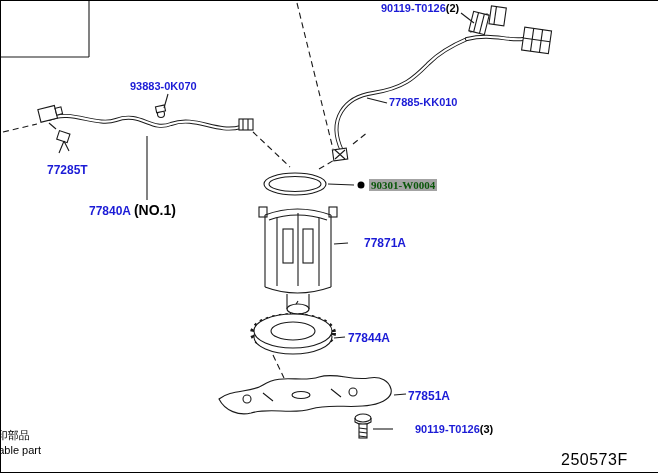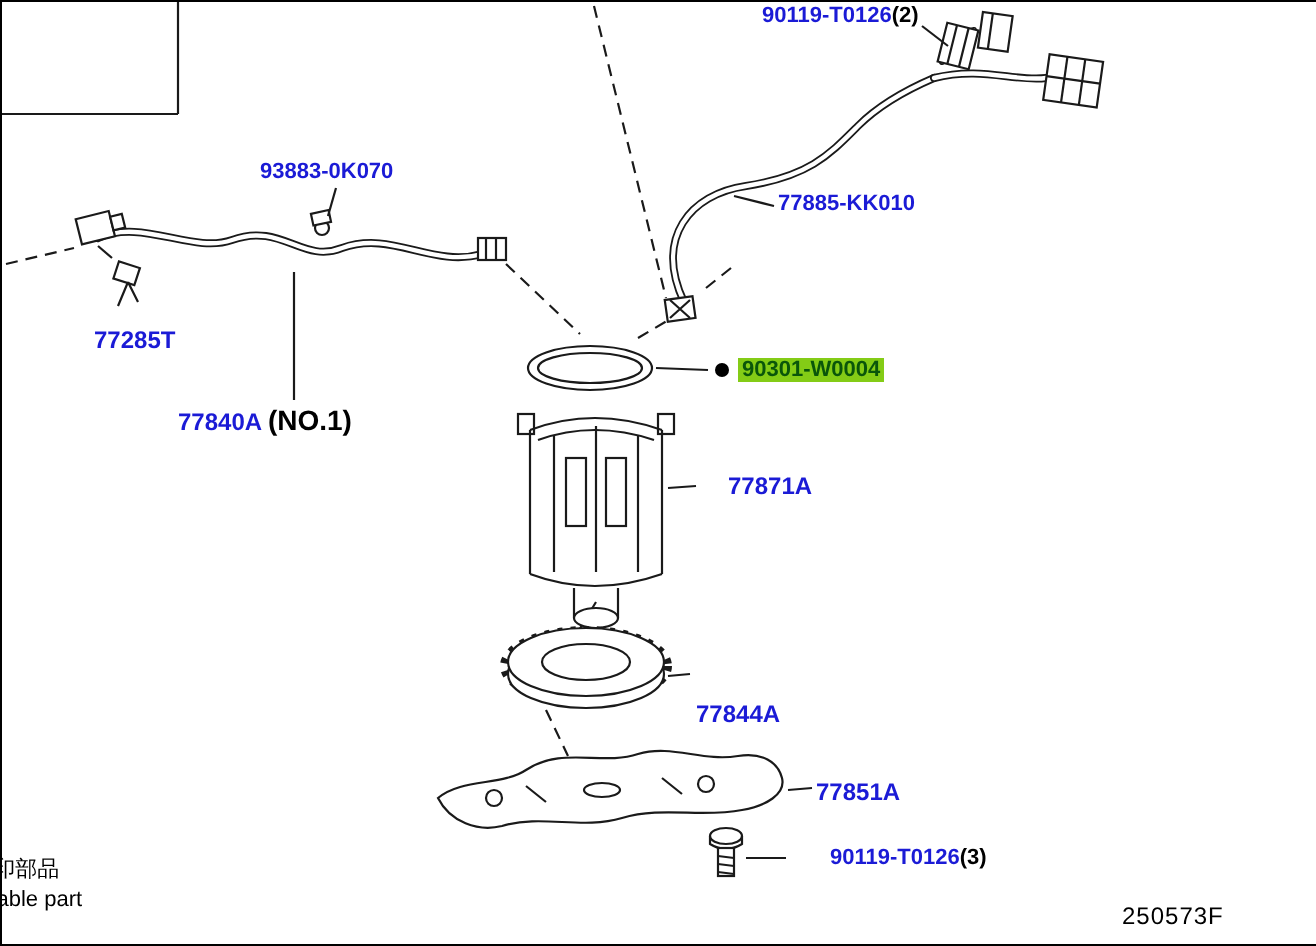--- a/index.html
+++ b/index.html
@@ -17,35 +17,36 @@
     position:absolute;
     font-weight:bold;
     font-size:11px;
     color:#1b1bd6;
     white-space:nowrap;
     line-height:13px;
   }
   .callout .qty{color:#000;}
   .callout .note{color:#000;font-size:14px;font-weight:bold;}
   .hl{
-    background:#84cc16;
+    background:#a3a3a3;
     color:#0a560a;
     padding:0 2px;
+    font-family:Liberation Serif, serif;
   }
   .footnote{
     position:absolute;
     color:#000;
     font-size:11px;
     white-space:nowrap;
     line-height:13px;
   }
   .figcode{
     position:absolute;
     color:#000;
-    font-size:12px;
+    font-size:16px;
     letter-spacing:.5px;
     white-space:nowrap;
   }
 </style>
 </head>
 <body>
 
 <div id="canvas">
 
   <svg id="art" width="656" height="471" viewBox="0 0 656 471">
@@ -204,21 +205,21 @@
   </div>
 
   <div class="callout" style="left:368px;top:178px;">
     <span class="hl">90301-W0004</span>
   </div>
 
   <div class="callout" style="left:350px;top:236px;font-size:12px;margin-left:13px;">
     <span>77871A</span>
   </div>
 
-  <div class="callout" style="left:347px;top:350px;font-size:12px;">
+  <div class="callout" style="left:347px;top:331px;font-size:12px;">
     <span>77844A</span>
   </div>
 
   <div class="callout" style="left:407px;top:389px;font-size:12px;">
     <span>77851A</span>
   </div>
 
   <div class="callout" style="left:395px;top:422px;margin-left:19px;">
     <span>90119-T0126</span><span class="qty">(3)</span>
   </div>

